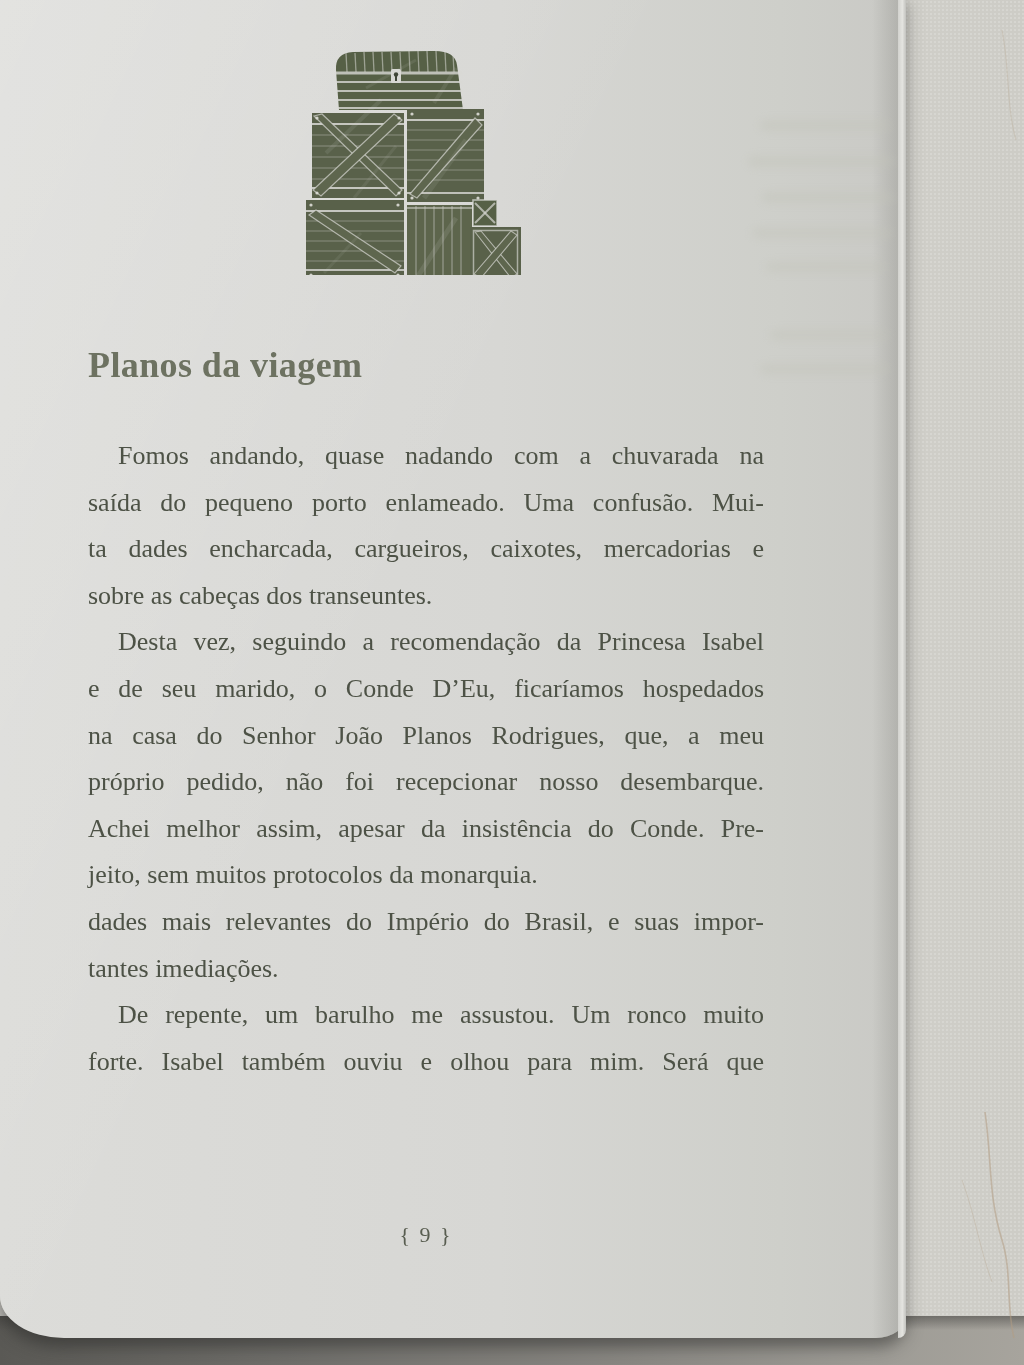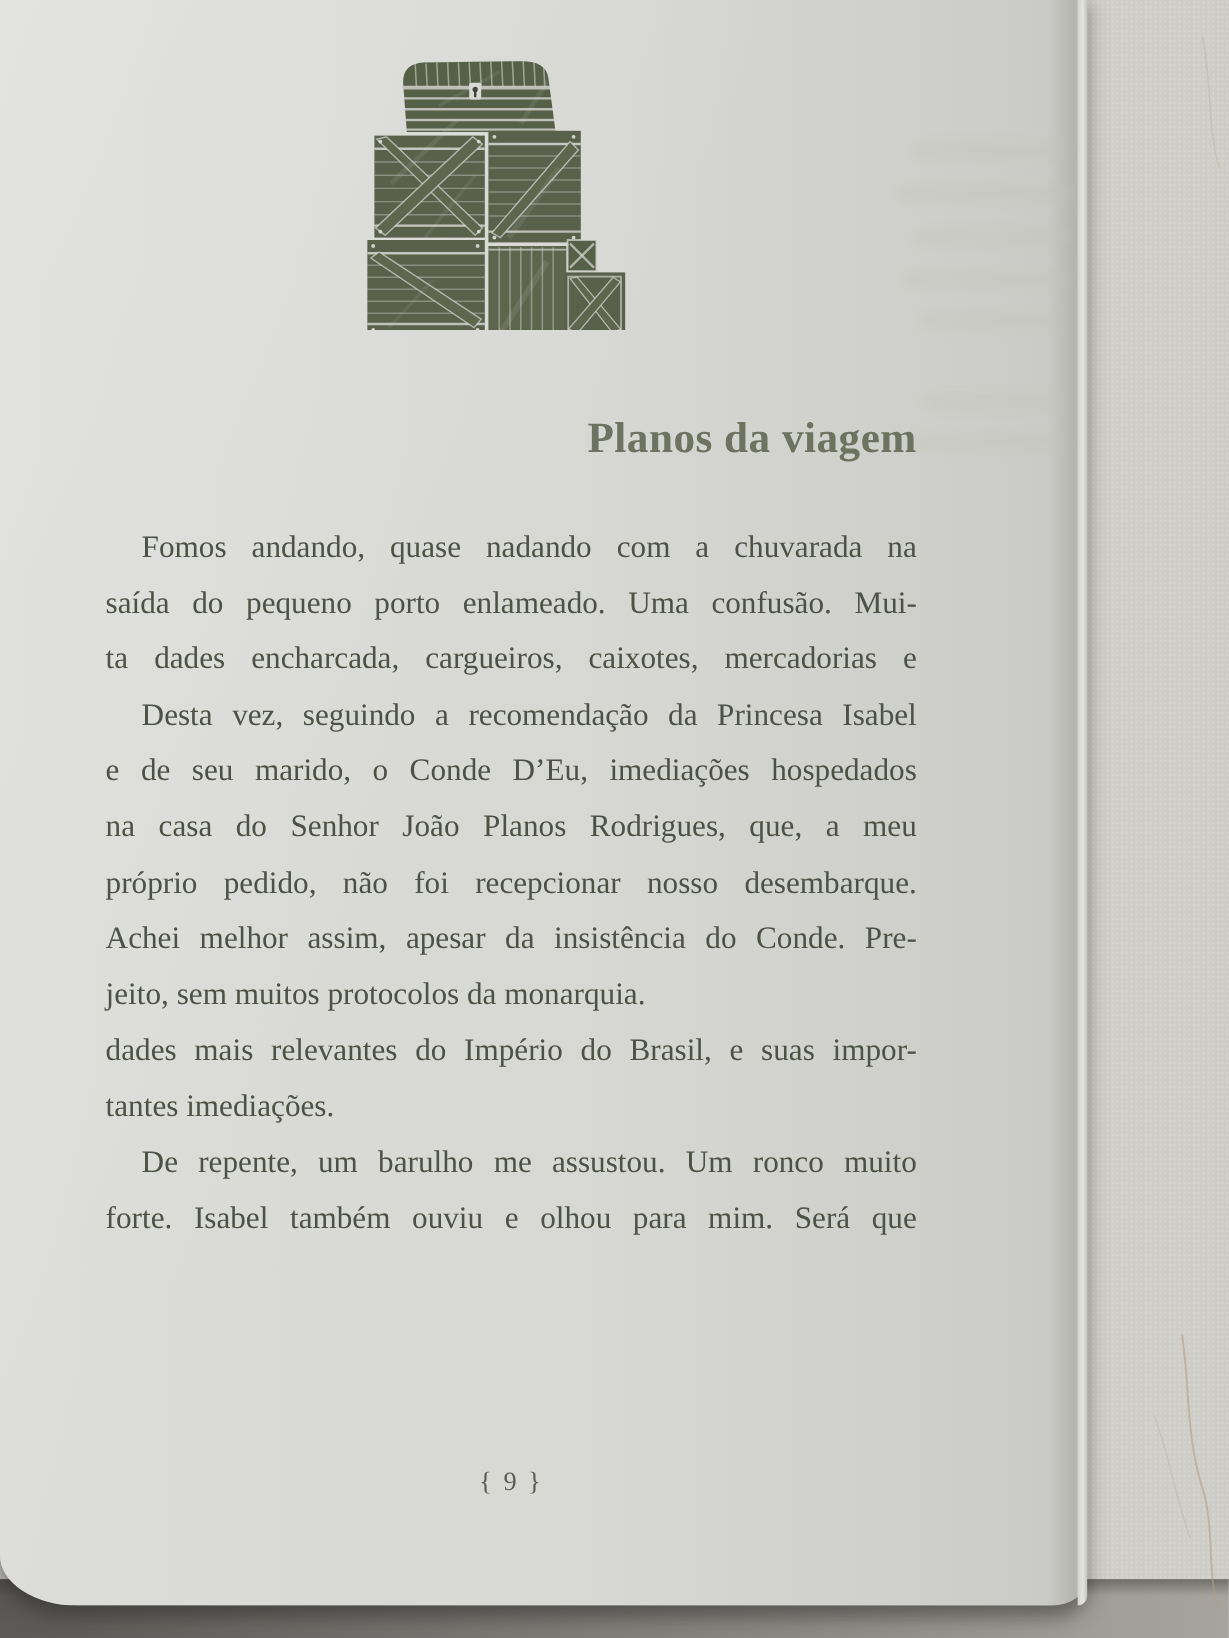--- a/index.html
+++ b/index.html
@@ -33,21 +33,21 @@
   .page::after{content:"";position:absolute;right:0;top:0;width:8px;height:100%;
     background:linear-gradient(to right,#d2d2ce,#e4e4e0 55%,#c2c2be 100%);
     border-radius:0 0 18px 0;}
 
   
   .ghost{position:absolute;background:#c2c3b9;filter:blur(5px);opacity:.45;border-radius:5px;}
 
   .illustration{position:absolute;left:306px;top:56px;width:222px;height:227px;}
 
   .title{position:absolute;left:88px;top:352px;width:676px;margin:0;
-    font-size:36px;font-weight:600;letter-spacing:.4px;text-align:right;
+    font-size:36px;font-weight:600;letter-spacing:.4px;text-align:left;
     color:var(--title-ink,#6d7261);}
 
   .text-block{position:absolute;left:88px;top:441px;width:676px;
     font-size:26px;color:var(--body-ink,#4d5246);}
   .line{line-height:46.6px;height:46.6px;text-align:justify;text-align-last:justify;
     white-space:normal;font-family:Liberation Serif, serif;}
   .line.indent{text-indent:30px;}
   .line.pend{text-align-last:left;}
 
   .page-number{position:absolute;left:88px;top:1230px;width:676px;text-align:center;
@@ -207,22 +207,23 @@
         <line x1="128" y1="55" x2="150" y2="20" stroke-width="4" stroke-opacity="0.2"></line>
       </g>
     </svg>
 
     <h1 class="title">Planos da viagem</h1>
 
     <div class="text-block" id="text-lines">
         <div class="line indent">Fomos andando, quase nadando com a chuvarada na</div>
         <div class="line">saída do pequeno porto enlameado. Uma confusão. Mui-</div>
         <div class="line">ta dades encharcada, cargueiros, caixotes, mercadorias e</div>
+        <div class="line pend">sobre as cabeças dos transeuntes.</div>
         <div class="line indent">Desta vez, seguindo a recomendação da Princesa Isabel</div>
-        <div class="line">e de seu marido, o Conde D’Eu, imediações hospedados</div>
+        <div class="line">e de seu marido, o Conde D’Eu, ficaríamos hospedados</div>
         <div class="line">na casa do Senhor João Planos Rodrigues, que, a meu</div>
         <div class="line">próprio pedido, não foi recepcionar nosso desembarque.</div>
         <div class="line">Achei melhor assim, apesar da insistência do Conde. Pre-</div>
         <div class="line pend">jeito, sem muitos protocolos da monarquia.</div>
         <div class="line">dades mais relevantes do Império do Brasil, e suas impor-</div>
         <div class="line pend">tantes imediações.</div>
         <div class="line indent">De repente, um barulho me assustou. Um ronco muito</div>
         <div class="line">forte. Isabel também ouviu e olhou para mim. Será que</div>
       </div>
 

